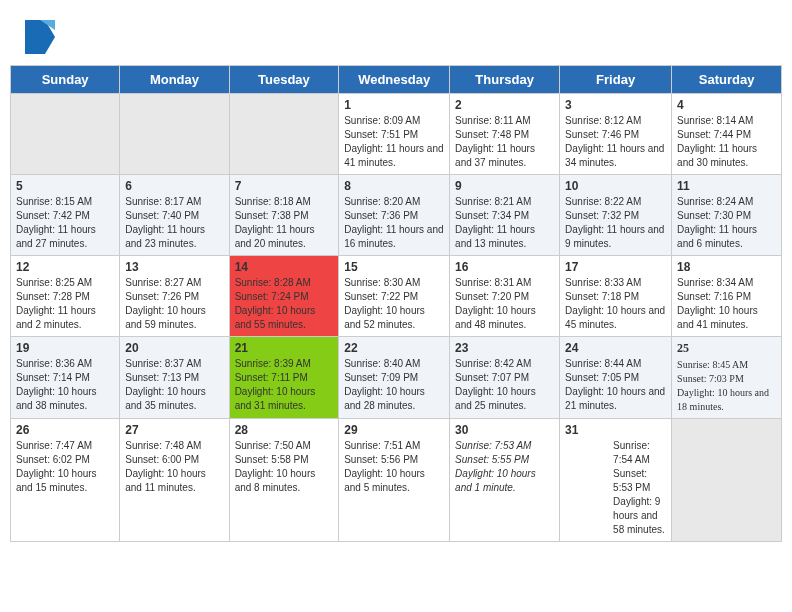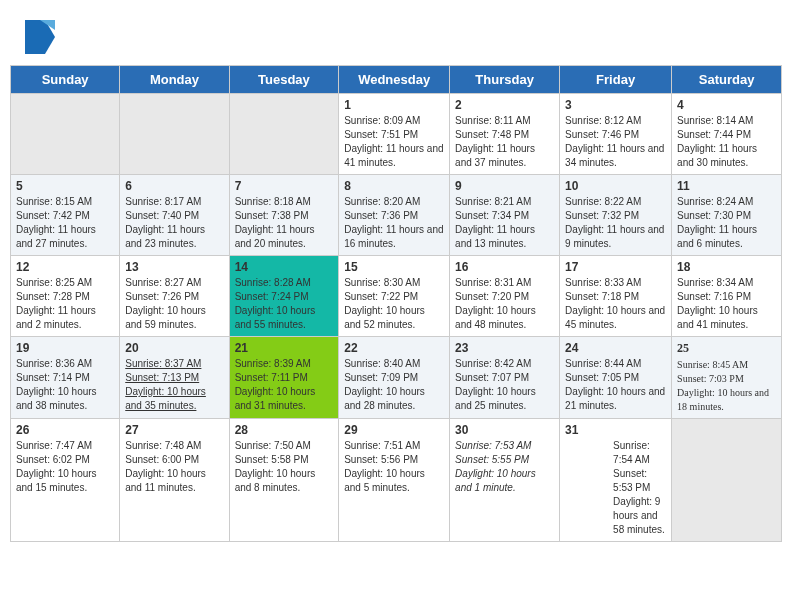--- a/index.html
+++ b/index.html
@@ -211,21 +211,21 @@
           <div class="day-detail" style="white-space: pre-line;">Sunrise: 8:25 AM
 Sunset: 7:28 PM
 Daylight: 11 hours and 2 minutes.</div>
         </td>
         <td style="background: rgb(255, 255, 255);">
           <span class="day-number">13</span>
           <div class="day-detail" style="white-space: pre-line;">Sunrise: 8:27 AM
 Sunset: 7:26 PM
 Daylight: 10 hours and 59 minutes.</div>
         </td>
-        <td style="background: #14b8a6;">
+        <td style="background: #ef4444;">
           <span class="day-number">14</span>
           <div class="day-detail" style="white-space: pre-line;">Sunrise: 8:28 AM
 Sunset: 7:24 PM
 Daylight: 10 hours and 55 minutes.</div>
         </td>
         <td style="background: rgb(255, 255, 255);">
           <span class="day-number">15</span>
           <div class="day-detail" style="white-space: pre-line;">Sunrise: 8:30 AM
 Sunset: 7:22 PM
 Daylight: 10 hours and 52 minutes.</div>
@@ -251,21 +251,21 @@
       </tr>
       <tr>
         <td style="background: rgb(240, 244, 248);">
           <span class="day-number">19</span>
           <div class="day-detail" style="white-space: pre-line;">Sunrise: 8:36 AM
 Sunset: 7:14 PM
 Daylight: 10 hours and 38 minutes.</div>
         </td>
         <td style="background: rgb(240, 244, 248);">
           <span class="day-number">20</span>
-          <div class="day-detail" style="white-space: pre-line; text-decoration: underline;">Sunrise: 8:37 AM
+          <div class="day-detail" style="white-space: pre-line;">Sunrise: 8:37 AM
 Sunset: 7:13 PM
 Daylight: 10 hours and 35 minutes.</div>
         </td>
         <td style="background: #84cc16;">
           <span class="day-number">21</span>
           <div class="day-detail" style="white-space: pre-line;">Sunrise: 8:39 AM
 Sunset: 7:11 PM
 Daylight: 10 hours and 31 minutes.</div>
         </td>
         <td style="background: rgb(240, 244, 248);">

